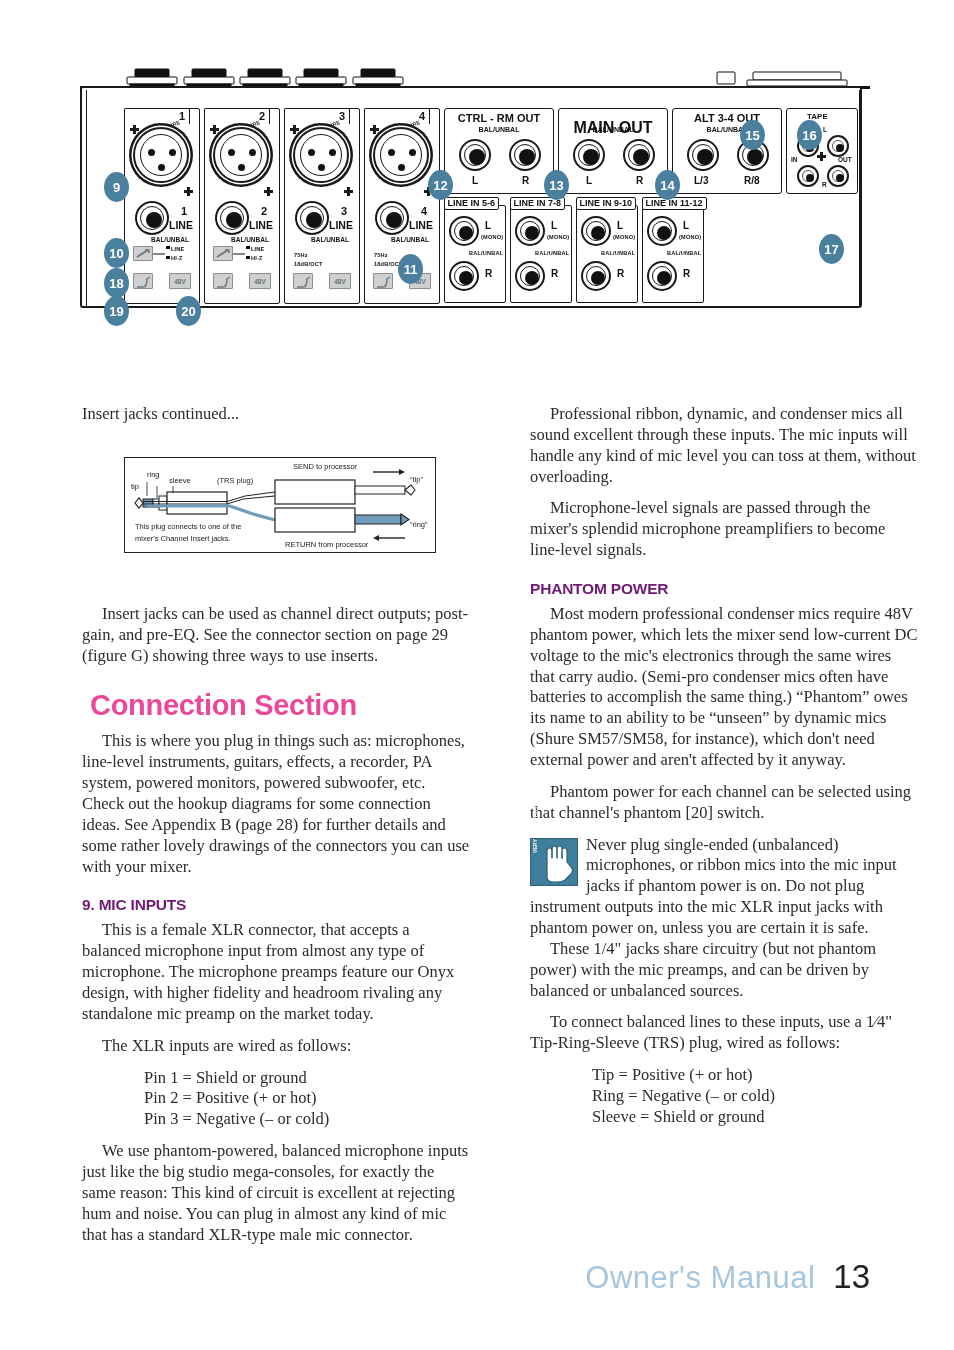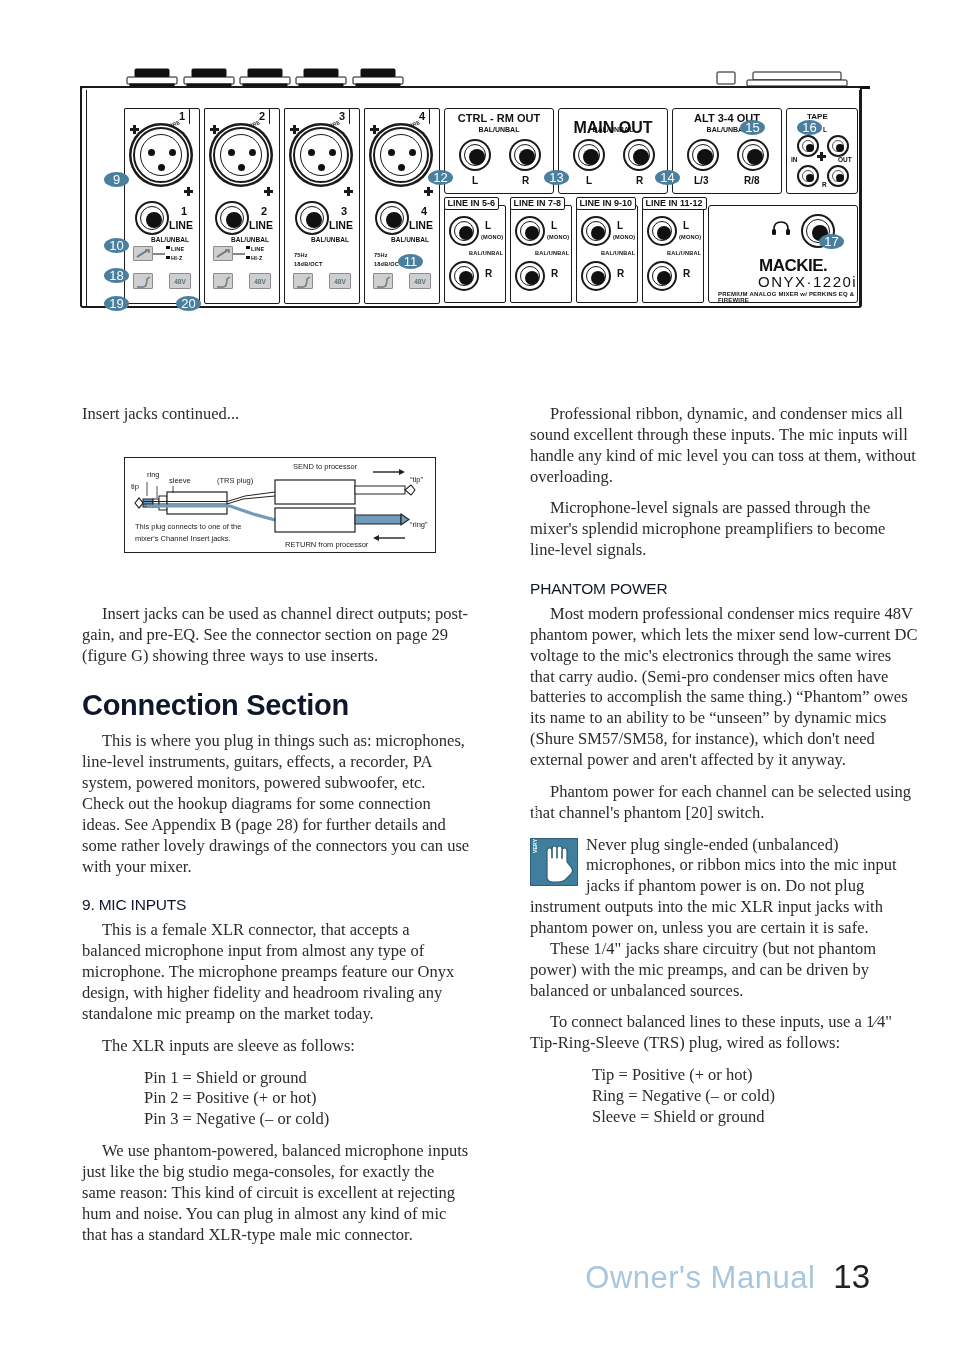--- a/index.html
+++ b/index.html
@@ -128,24 +128,24 @@
   .rca{
     position:absolute; width:22px; height:22px; border-radius:50%;
     border:2px solid #1a1a1a; background:#fff;
   }
   .rca .r2{ position:absolute; left:3px; top:3px; right:3px; bottom:3px;
     border:1.5px solid #555; border-radius:50%; }
   .rca .r3{ position:absolute; left:7px; top:7px; width:8px; height:8px;
     border-radius:50%; background:#111; }
 
   .callout{
-    position:absolute; width:25px; height:15px; border-radius:50%;
+    position:absolute; width:25px; height:30px; border-radius:50%;
     background:#4a7f9e; color:#fff;
     font-family:"Liberation Sans", sans-serif;
-    font-size:13px; font-weight:400;
+    font-size:13px; font-weight:700;
     display:flex; align-items:center; justify-content:center;
     z-index:40;
   }
 
   .brand-mackie{
     position:absolute;
     font-family:"Liberation Sans", sans-serif;
     font-size:17px; font-weight:700; letter-spacing:-0.5px; color:#111;
   }
   .brand-onyx{
@@ -175,29 +175,29 @@
   #col-right{ left:482px; top:404px;margin-left:48px; }
 
   p.body{
     margin:0 0 11px 0;
     font-size:16.5px; line-height:1.265;
     text-indent:20px;
     text-align:left;
   }
   p.body.noind{ text-indent:0; }
   h2.section{
-    margin:23px 0 9px 0;
-    font-family:"Liberation Sans", sans-serif;
-    font-size:29px; font-weight:700; color:#0f172a;
+    margin:23px 0 9px 8px;
+    font-family:"Liberation Sans", sans-serif;
+    font-size:29px; font-weight:700; color:#ec4899;
     letter-spacing:-0.3px;
   }
   h3.sub{
     margin:19px 0 6px 0;
     font-family:"Liberation Sans", sans-serif;
-    font-size:15.5px; font-weight:400; color:#0f172a;
+    font-size:15.5px; font-weight:700; color:#701a75;
     letter-spacing:-0.2px;
   }
   ul.pins{
     margin:0 0 11px 0; padding:0 0 0 62px; list-style:none;
     font-size:16.5px; line-height:1.265;
   }
   ul.pins li{ margin:0; }
 
   
   .warn-wrap{ margin:6px 0 0 0; }
@@ -533,34 +533,20 @@
       <div class="lbl lbl-md" style="left:40px; top:14px;">L</div>
       <div class="lbl lbl-tiny" style="left:36px; top:28px;">(MONO)</div>
       <div class="lbl lbl-tiny" style="left:24px; top:44px;">BAL/UNBAL</div>
       <div class="trs-jack" style="left:4px; top:55px; width:30px; height:30px;">
         <div class="midring" style="left:3px; top:3px; right:3px; bottom:3px;"></div>
         <div class="inner" style="left:8px; top:8px; width:14px; height:14px;"></div>
       </div>
       <div class="lbl lbl-md" style="left:40px; top:62px;">R</div>
     </div>
 
-    <div class="out-sec" style="left:626px; top:117px; width:150px; height:98px;">
-      <svg style="position:absolute; left:62px; top:14px;" width="20" height="16">
-        <path d="M3 13 L3 9 Q3 2 10 2 Q17 2 17 9 L17 13" stroke="#111" stroke-width="1.6" fill="none"></path>
-        <rect x="1" y="9" width="4" height="6" rx="1.5" fill="#111"></rect>
-        <rect x="15" y="9" width="4" height="6" rx="1.5" fill="#111"></rect>
-      </svg>
-      <div class="trs-jack" style="left:92px; top:8px; width:34px; height:34px;">
-        <div class="midring" style="left:3px; top:3px; right:3px; bottom:3px;"></div>
-        <div class="inner" style="left:9px; top:9px; width:16px; height:16px;"></div>
-      </div>
-      <div class="brand-mackie" style="left:50px; top:50px;">MACKIE.</div>
-      <div class="brand-onyx" style="left:49px; top:67px;">ONYX·1220i</div>
-      <div class="brand-tag" style="left:9px; top:85px;">PREMIUM ANALOG MIXER w/ PERKINS EQ &amp; FIREWIRE</div>
-    </div>
   </div>
 
   <div class="callout" style="left:24px;  top:106px;">9</div>
   <div class="callout" style="left:24px;  top:172px;">10</div>
   <div class="callout" style="left:24px;  top:202px;">18</div>
   <div class="callout" style="left:24px;  top:230px;">19</div>
   <div class="callout" style="left:96px;  top:230px;">20</div>
   <div class="callout" style="left:318px; top:188px;">11</div>
   <div class="callout" style="left:348px; top:104px;">12</div>
   <div class="callout" style="left:464px; top:104px;">13</div>
@@ -621,21 +607,21 @@
   <p class="body">Insert jacks can be used as channel direct outputs; post-gain, and pre-EQ. See the connector section on page 29 (figure G) showing three ways to use inserts.</p>
 
   <h2 class="section">Connection Section</h2>
 
   <p class="body">This is where you plug in things such as: microphones, line-level instruments, guitars, effects, a recorder, PA system, powered monitors, powered subwoofer, etc. Check out the hookup diagrams for some connection ideas. See Appendix B (page 28) for further details and some rather lovely drawings of the connectors you can use with your mixer.</p>
 
   <h3 class="sub">9.  MIC INPUTS</h3>
 
   <p class="body">This is a female XLR connector, that accepts a balanced microphone input from almost any type of microphone. The microphone preamps feature our Onyx design, with higher fidelity and headroom rivaling any standalone mic preamp on the market today.</p>
 
-  <p class="body">The XLR inputs are sleeve as follows:</p>
+  <p class="body">The XLR inputs are wired as follows:</p>
   <ul class="pins">
     <li>Pin 1 = Shield or ground</li>
     <li>Pin 2 = Positive (+ or hot)</li>
     <li>Pin 3 = Negative (– or cold)</li>
   </ul>
 
   <p class="body">We use phantom-powered, balanced microphone inputs just like the big studio mega-consoles, for exactly the same reason: This kind of circuit is excellent at rejecting hum and noise. You can plug in almost any kind of mic that has a standard XLR-type male mic connector.</p>
 </div>
 
 <div class="col" id="col-right">

